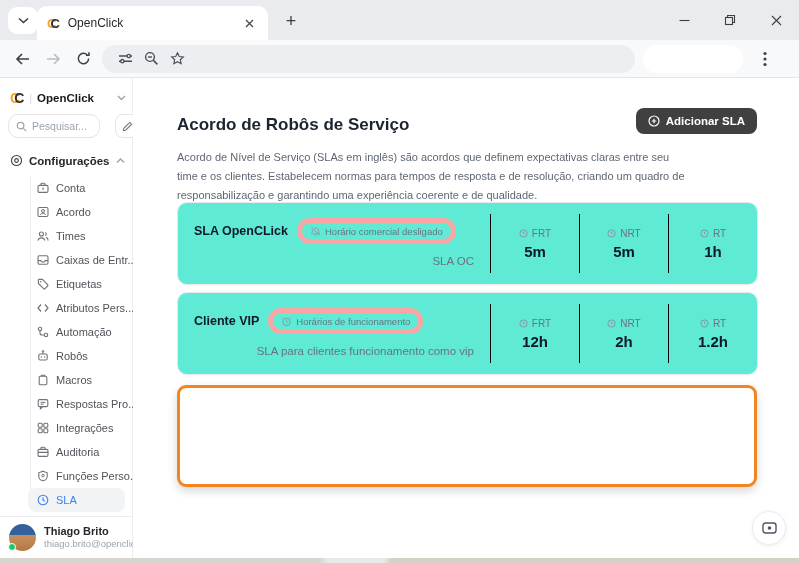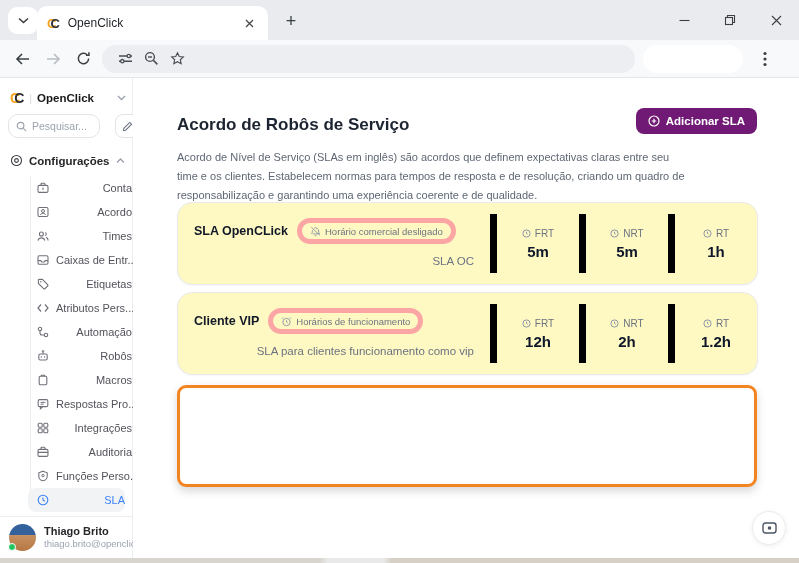--- a/index.html
+++ b/index.html
@@ -58,53 +58,53 @@
     display:flex;align-items:center;gap:5px;padding:0 7px;cursor:text;color:#9ca3af;}
   .search-ph{font-size:10.5px;color:#9ca3af;white-space:nowrap;}
   .edit-btn{width:25px;height:24px;border:1px solid #e4e4e7;border-radius:8px;background:#fff;
     display:flex;align-items:center;justify-content:center;color:#6b7280;cursor:pointer;}
   .side-section{position:absolute;top:76px;left:10px;right:8px;display:flex;align-items:center;gap:6px;
     font-size:11.5px;font-weight:700;color:#27272a;cursor:pointer;}
   .side-section .sec-label{flex:1;}
   .indent-line{position:absolute;left:30px;top:98px;width:1px;height:330px;background:#ececf0;}
   .side-items{position:absolute;top:98px;left:0;right:0;}
   .side-item{height:24px;display:flex;align-items:center;gap:7px;padding-left:37px;
-    font-size:11px;color:#52525b;cursor:pointer;white-space:nowrap;justify-content:space-between;}
+    font-size:11px;color:#52525b;cursor:pointer;white-space:nowrap;}
   .side-item svg{color:#71717a;flex-shrink:0;}
   .side-item.active{background:#f1f3f5;border-radius:8px;margin-left:28px;margin-right:7px;
     padding-left:9px;color:#3b82f6;font-weight:500;}
   .side-item.active svg{color:#3b82f6;}
   .side-divider{position:absolute;left:0;right:0;top:438px;height:1px;background:#ededf0;}
   .side-user{position:absolute;left:9px;top:446px;right:4px;display:flex;align-items:center;gap:8px;cursor:pointer;}
   .avatar{position:relative;width:27px;height:27px;border-radius:50%;flex-shrink:0;
     background:linear-gradient(180deg,#33619c 0%,#33619c 42%,#c78f60 42%,#b57843 100%);}
   .avatar .dot{position:absolute;left:-1px;bottom:0;width:8px;height:8px;border-radius:50%;
     background:#22c55e;border:1.5px solid #fff;}
   .user-name{font-size:11px;font-weight:700;color:#27272a;line-height:1.3;}
   .user-email{font-size:9.5px;color:#9ca3af;line-height:1.3;white-space:nowrap;}
 
   
   .page-title{position:absolute;top:26px;left:44px;font-size:17px;font-weight:700;color:#1b2430;}
   .add-btn{position:absolute;top:30px;right:42px;height:26px;padding:0 12px;border-radius:8px;
-    background:#701a75;color:#fff;font-size:11.5px;font-weight:700;display:flex;align-items:center;
+    background:#404040;color:#fff;font-size:11.5px;font-weight:700;display:flex;align-items:center;
     gap:6px;cursor:pointer;border:none;}
   .page-desc{position:absolute;top:59px;left:44px;width:512px;font-size:11px;line-height:1.72;color:#5f6774;}
   .cards{position:absolute;top:124px;left:44px;right:41px;}
-  .card{display:flex;border:1px solid #e8eaee;border-radius:15px;background:#fef9c3;height:83px;
+  .card{display:flex;border:1px solid #e8eaee;border-radius:10px;background:#5eead4;height:83px;
     margin-bottom:7px;box-shadow:0 1px 2px rgba(16,24,40,.04);}
   .card-left{flex:1;padding:15px 16px;min-width:0;}
   .card-title-row{display:flex;align-items:center;gap:9px;}
   .card-name{font-size:12.5px;font-weight:700;color:#111827;white-space:nowrap;}
   .badge{display:flex;align-items:center;gap:4px;border:5px solid #fca5a5;border-radius:999px;
     padding:2.5px 8px;font-size:9.5px;color:#6b7280;white-space:nowrap;}
   .badge svg{color:#8b94a3;}
   .card-desc{margin-top:11px;font-size:11.5px;color:#6b7280;text-align:right;}
   .metrics{display:flex;flex-shrink:0;}
   .metric{width:89px;display:flex;flex-direction:column;align-items:center;justify-content:center;
-    gap:4px;border-left:7px solid #000000;margin:11px 0;}
+    gap:4px;border-left:1px solid #000000;margin:11px 0;}
   .metric-label{display:flex;align-items:center;gap:4px;font-size:10px;color:#6b7280;}
   .metric-label svg{color:#8b94a3;}
   .metric-value{font-size:15px;font-weight:700;color:#0f172a;}
   .highlight-box{position:absolute;top:307px;left:44px;right:42px;height:102px;background:#fff;
     border:3px solid #f28522;border-radius:9px;box-shadow:0 4px 10px rgba(0,0,0,.16);}
   .fab{position:absolute;right:13px;bottom:13px;width:34px;height:34px;border-radius:50%;
     background:#fff;border:1px solid #ececee;box-shadow:0 1px 5px rgba(0,0,0,.07);
     display:flex;align-items:center;justify-content:center;color:#4b5563;cursor:pointer;}
 
   .desktop-edge{position:absolute;left:0;right:0;bottom:0;height:5px;

